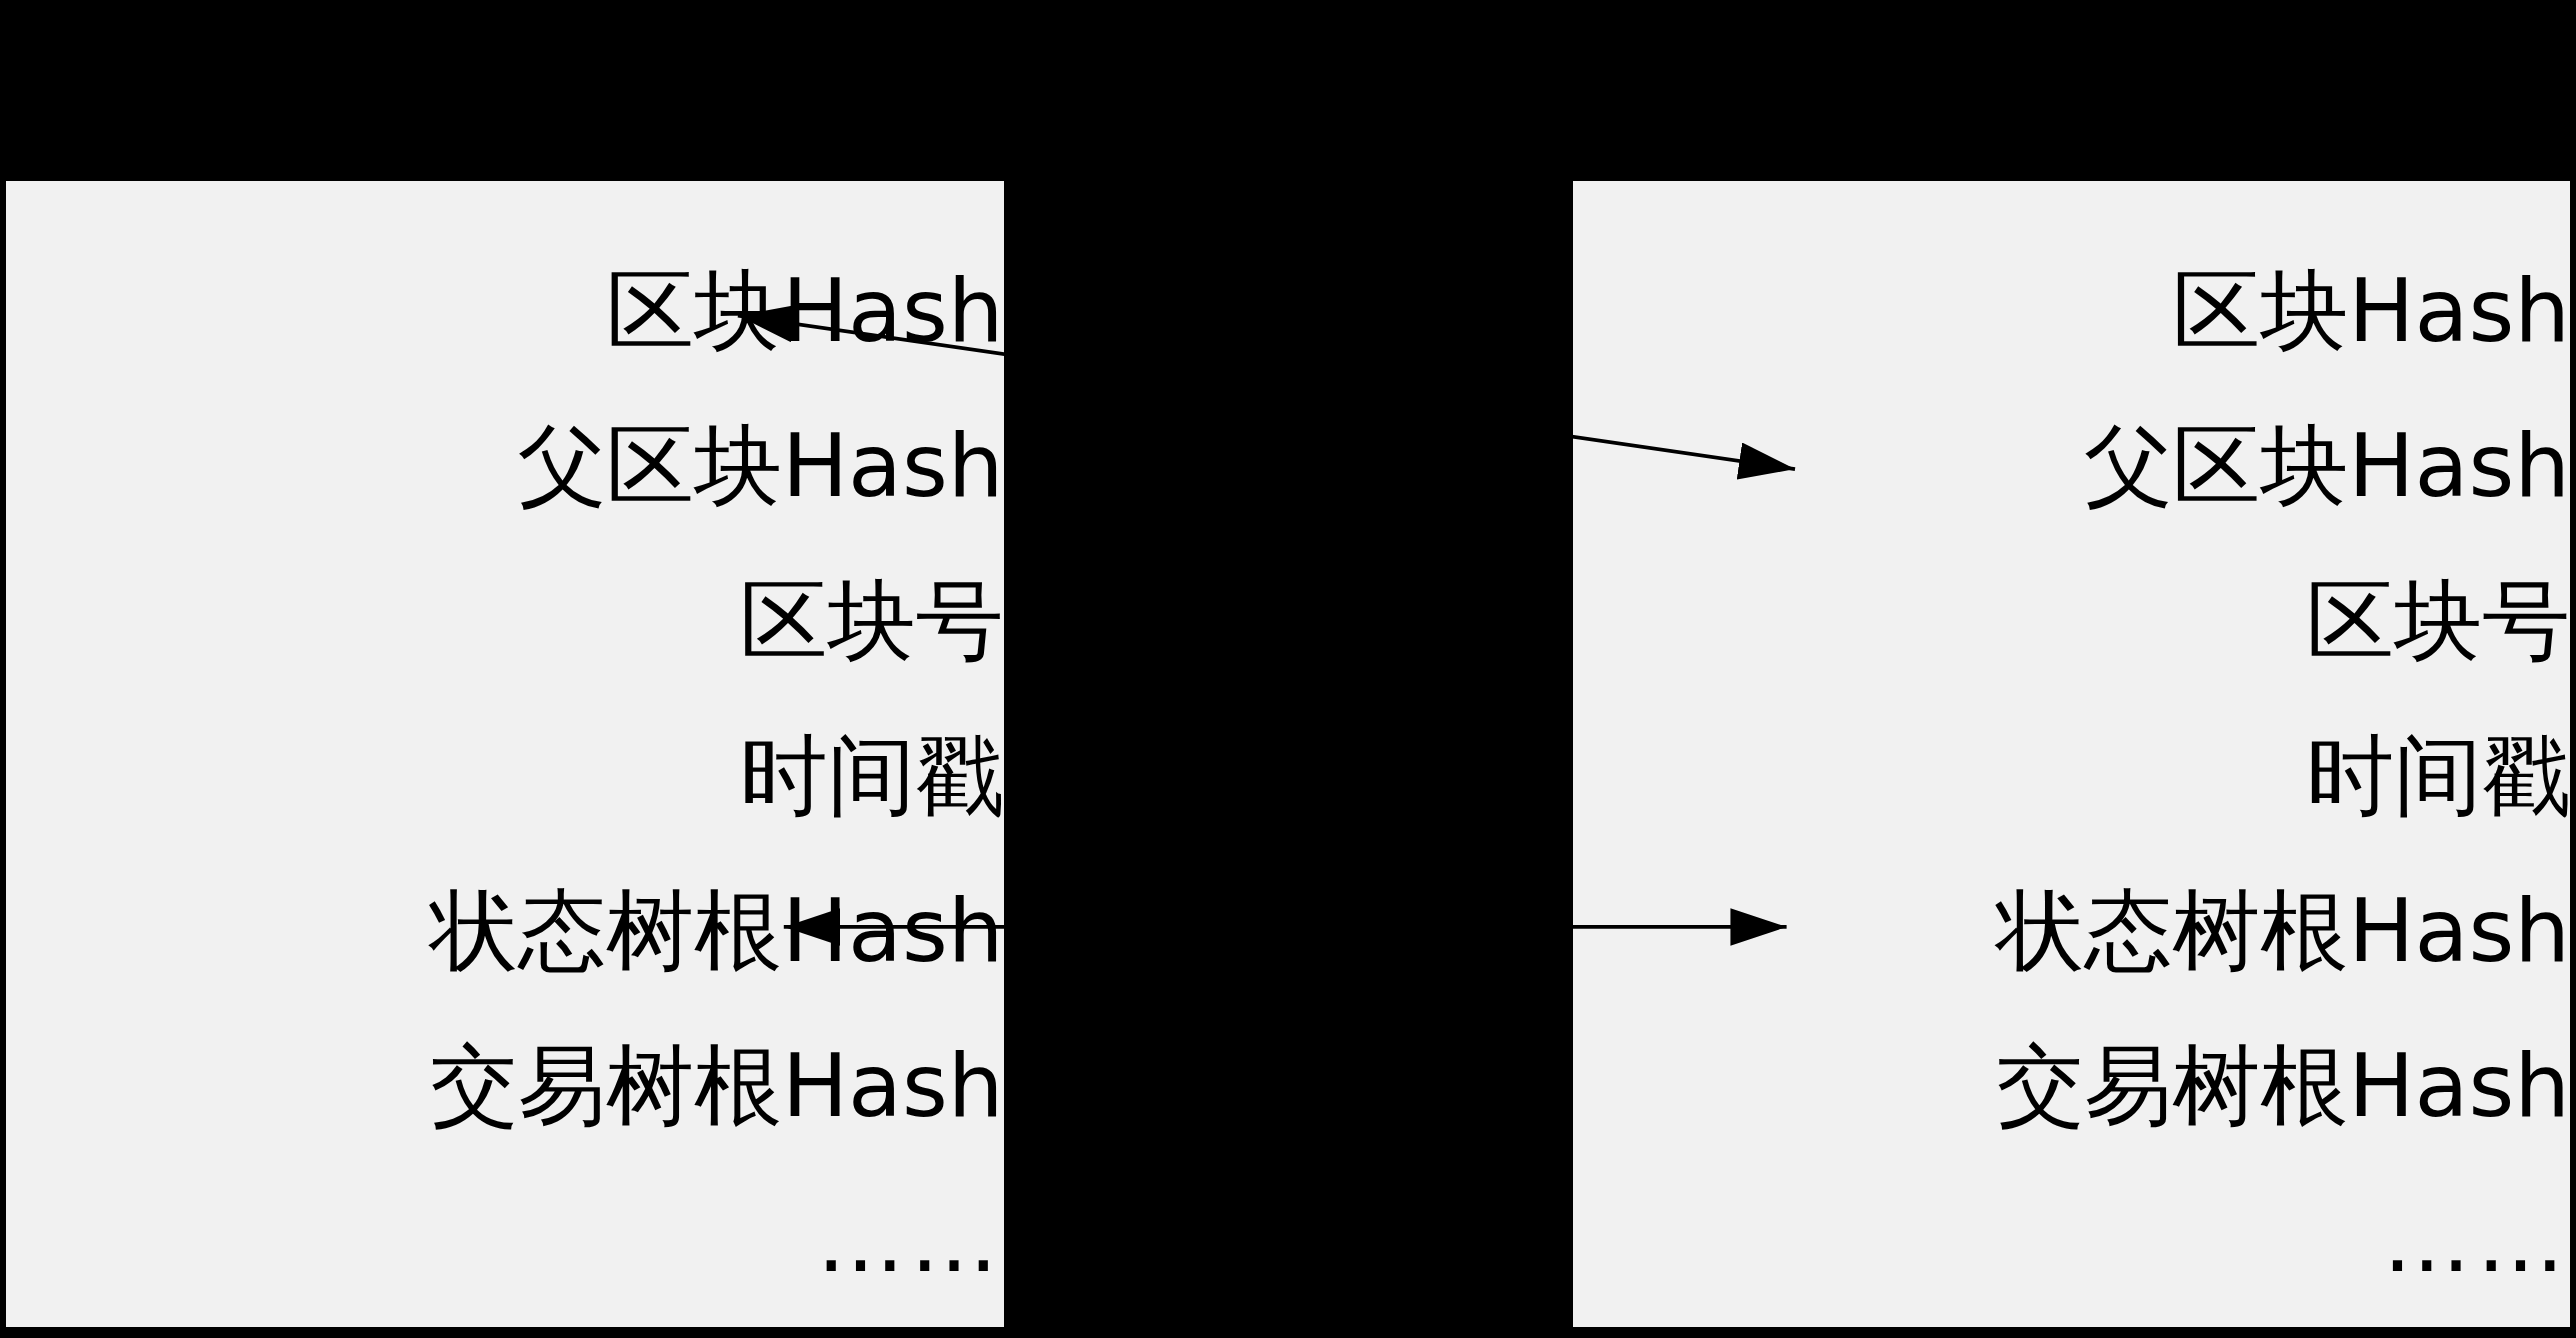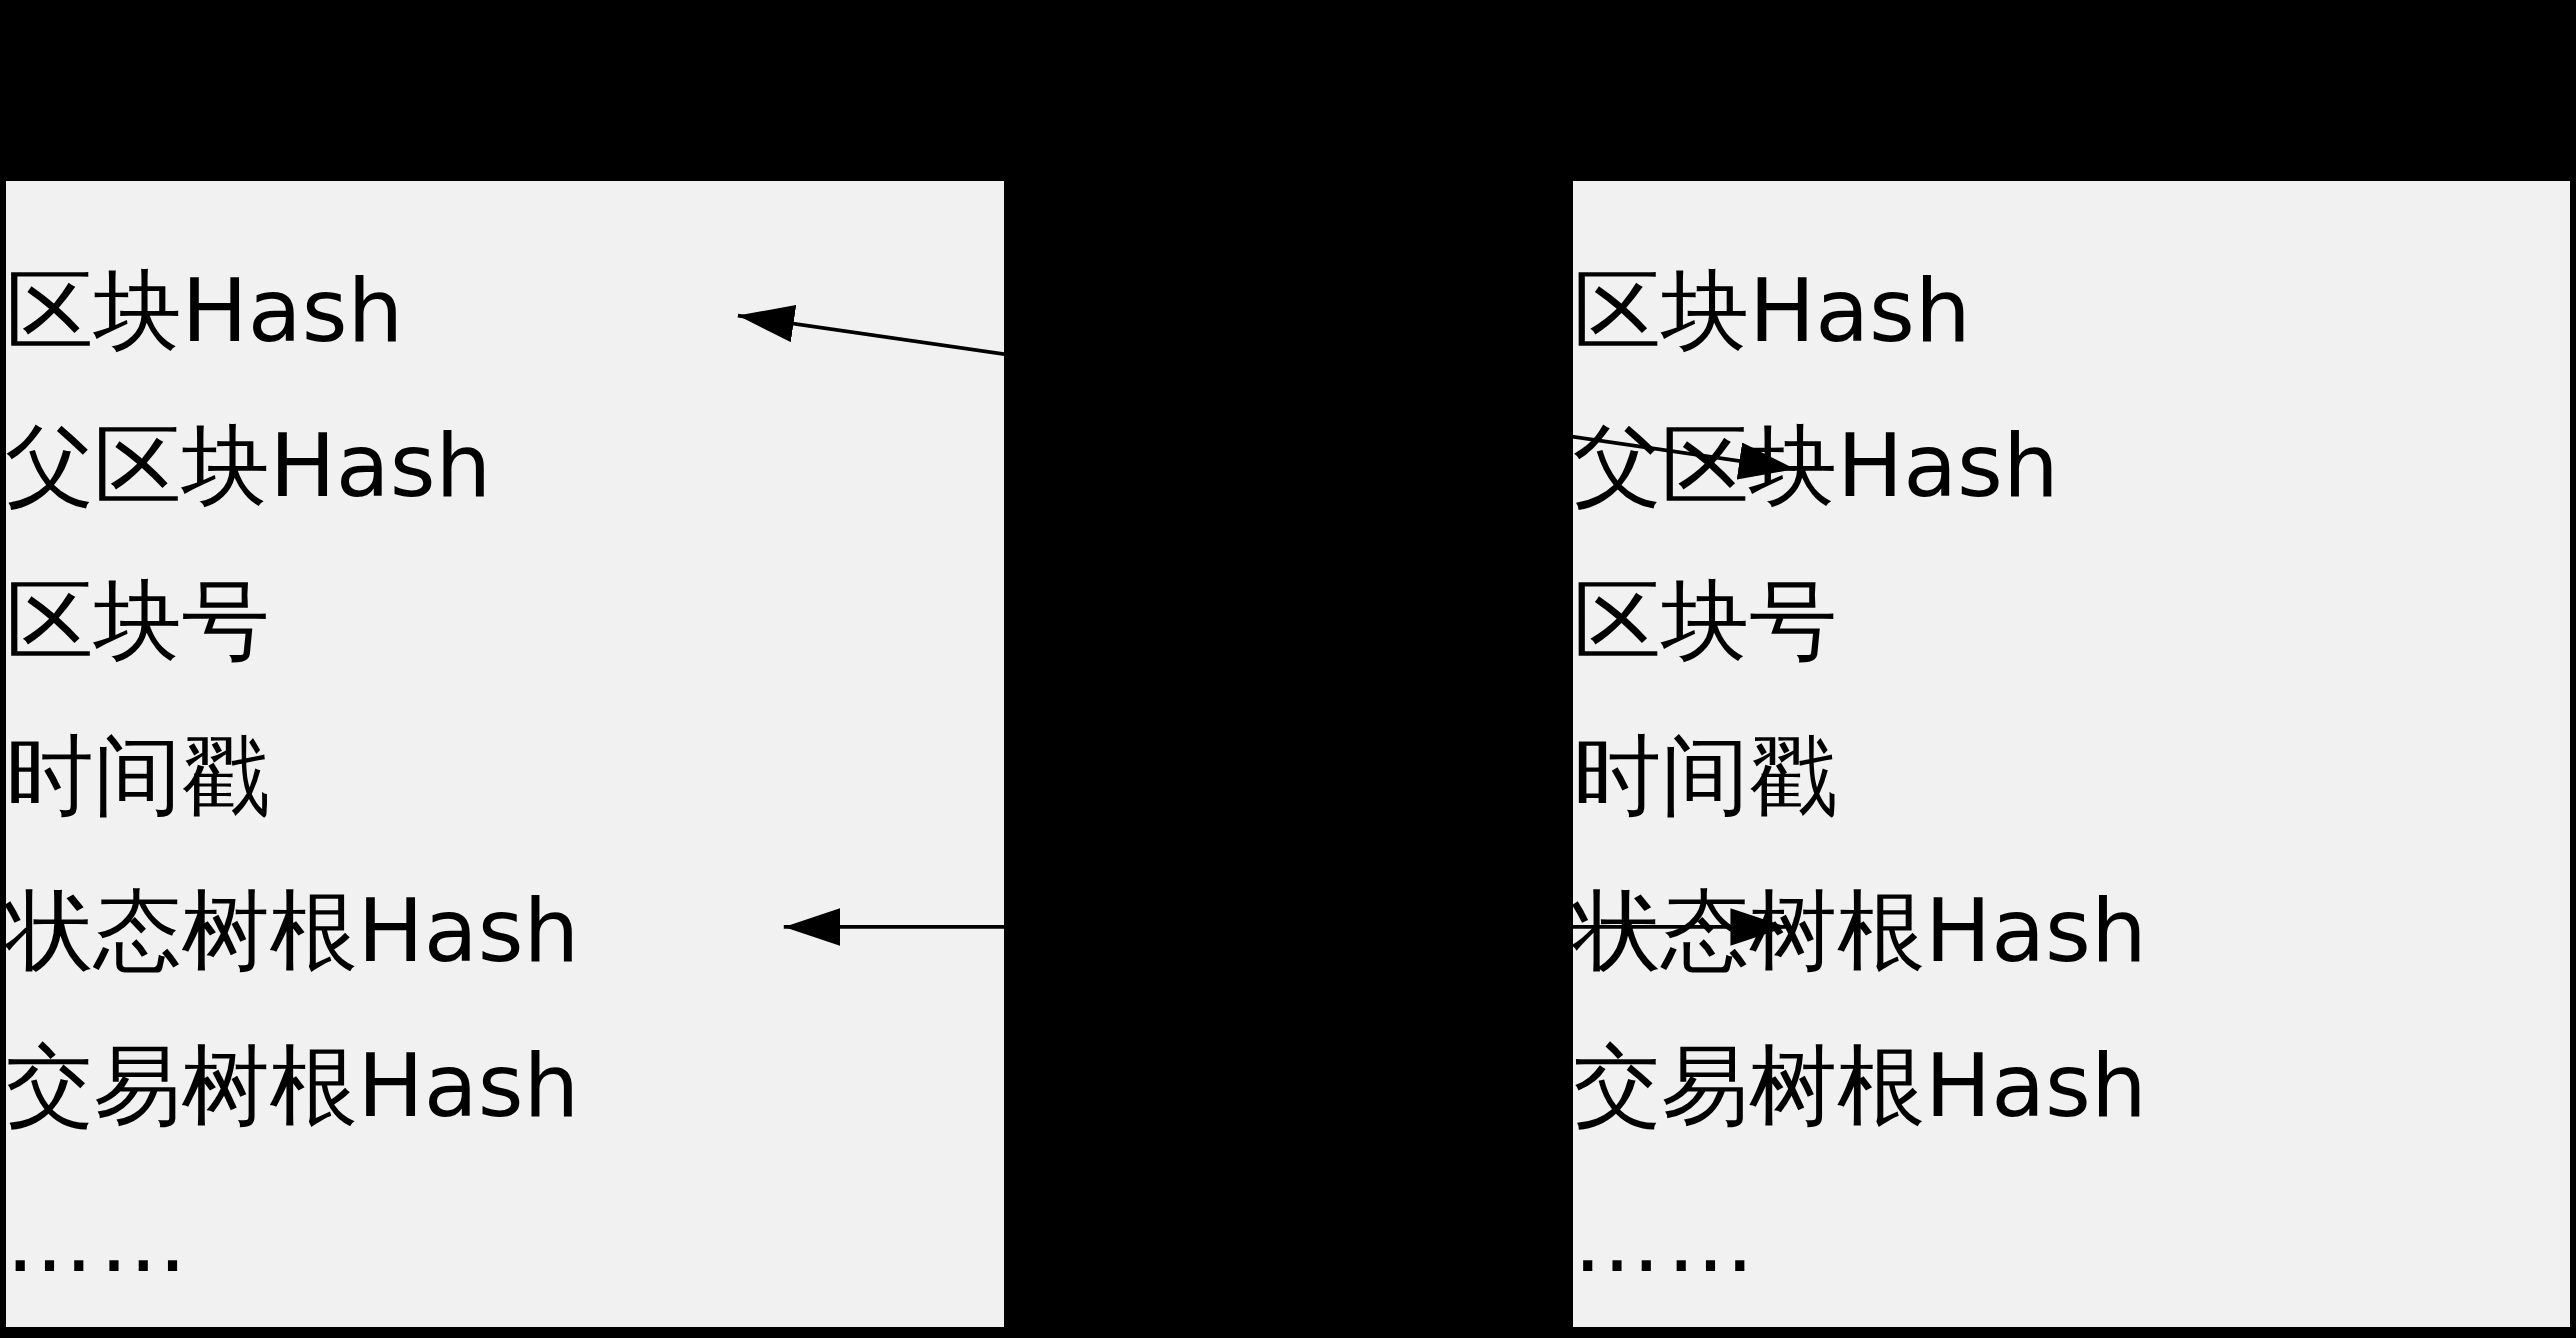--- a/index.html
+++ b/index.html
@@ -27,21 +27,21 @@
     height: 1146px;
     background: #f1f1f1;
     box-sizing: border-box;
     padding-top: 52px;
   }
   .block-left  { left: 5.6px;    width: 998px; }
   .block-right { left: 1573px; width: 997px; }
   .row {
     height: 155px;
     line-height: 155px;
-    text-align: left;
+    text-align: right;
     font-size: 88px;
     color: #000000;
     white-space: nowrap;
     letter-spacing: 0;
   }
   .row-ellipsis {
     font-size: 88px;
     letter-spacing: 5.6px;
   }
   svg.arrows {

